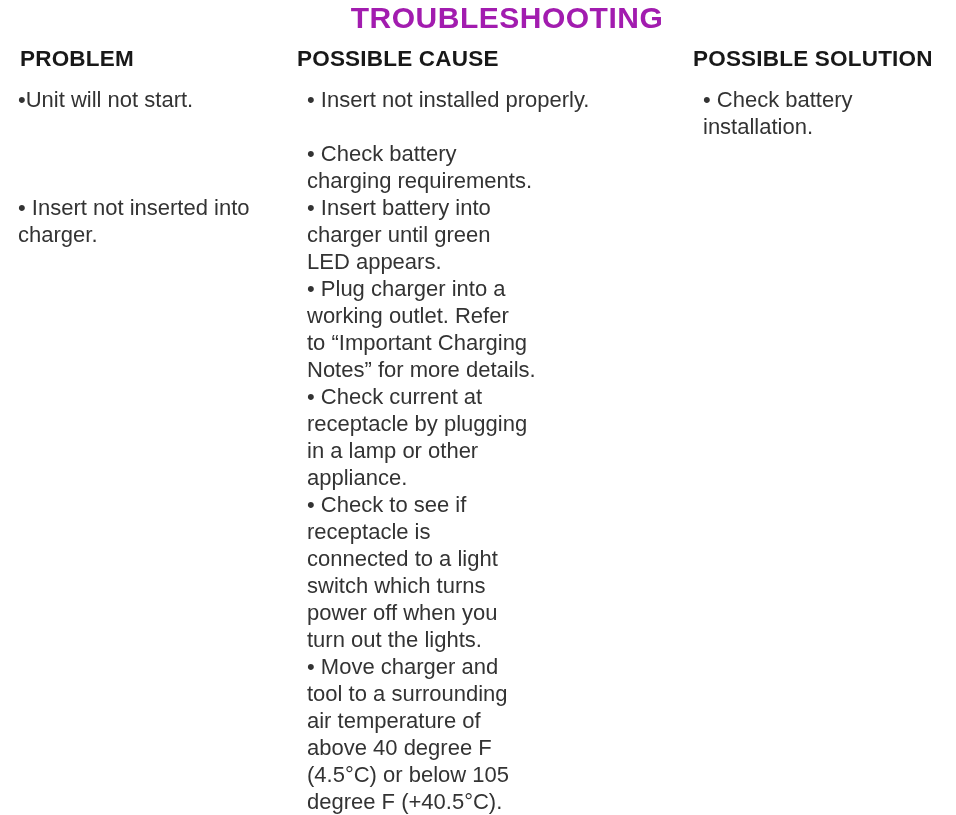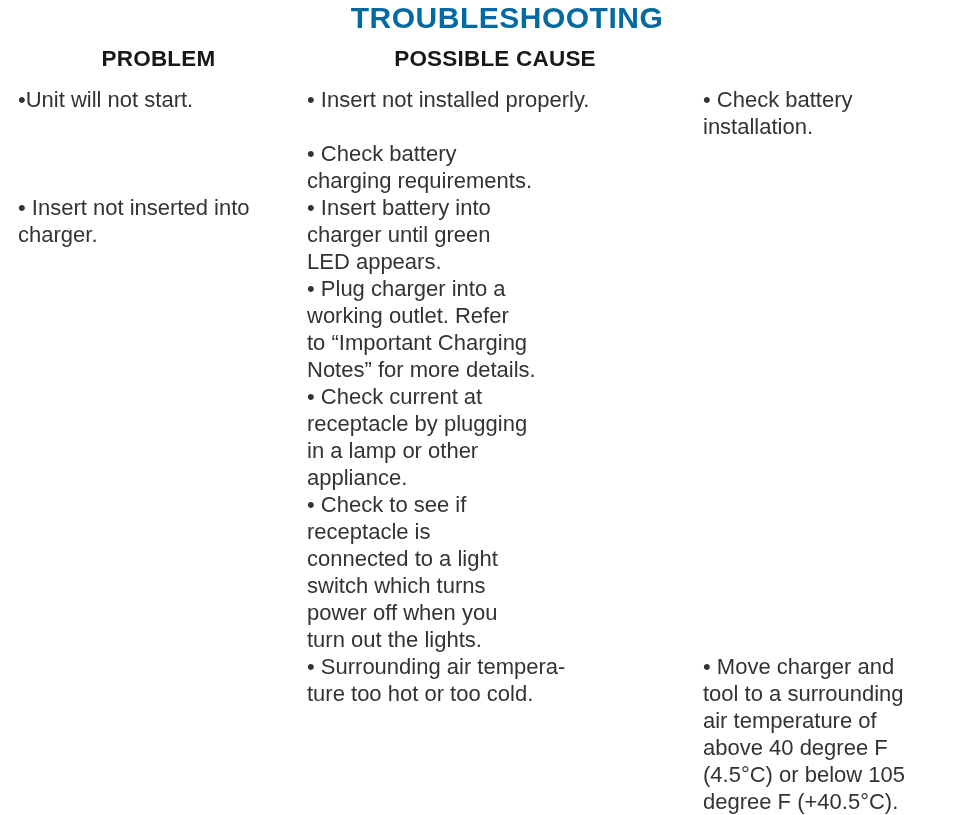--- a/index.html
+++ b/index.html
@@ -21,30 +21,29 @@
     padding: 2px 6px 0 8px;
   }
   .title {
     margin: 0;
     padding-left: 56px;
     text-align: center;
     font-size: 30px;
     line-height: 32px;
     font-weight: bold;
     letter-spacing: 0.5px;
-    color: #0369a1;
+    color: #a21caf;
   }
   .grid {
     display: grid;
     grid-template-columns: 289px 396px 1fr;
     align-items: start;
   }
   .header-row {
     margin-top: 11px;
-    text-align: center;
   }
   .header-cell {
     font-size: 22.5px;
     line-height: 27px;
     font-weight: bold;
     letter-spacing: 0.2px;
     color: #181818;
     white-space: nowrap;
   }
   .header-problem {
@@ -66,20 +65,21 @@
 </style>
 </head>
 <body>
 
 <div class="page">
   <h1 class="title">TROUBLESHOOTING</h1>
 
   <div class="grid header-row">
     <div class="header-cell header-problem">PROBLEM</div>
     <div class="header-cell">POSSIBLE CAUSE</div>
+    <div class="header-cell">POSSIBLE SOLUTION</div>
   </div>
 
   <div class="rows" id="rows">
       <div class="grid row">
         <div class="cell col-problem">•Unit will not start.</div>
         <div class="cell col-cause">• Insert not installed properly.</div>
         <div class="cell col-solution">• Check battery
 installation.</div>
       </div>
       <div class="grid row">
@@ -105,22 +105,20 @@
 appliance.
 • Check to see if
 receptacle is
 connected to a light
 switch which turns
 power off when you
 turn out the lights.</div>
       </div>
       <div class="grid row">
         <div class="cell col-problem"></div>
-        <div class="cell col-cause">• Surrounding air tempera-
-ture too hot or too cold.</div>
         <div class="cell col-solution">• Move charger and
 tool to a surrounding
 air temperature of
 above 40 degree F
 (4.5°C) or below 105
 degree F (+40.5°C).</div>
       </div>
     </div>
 </div>
 

